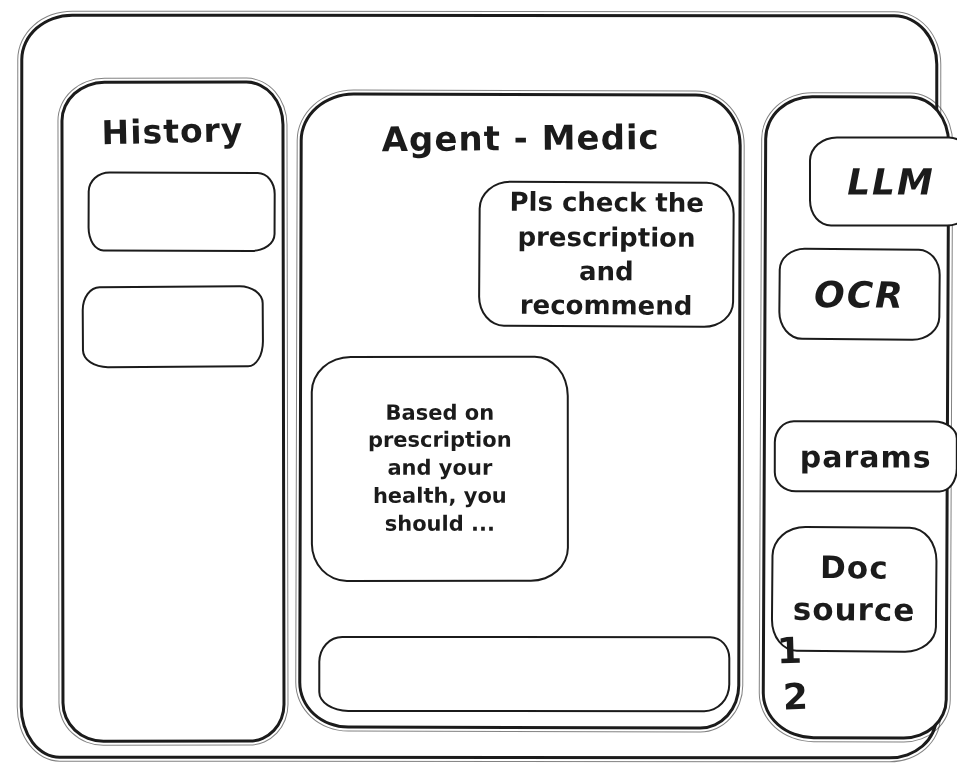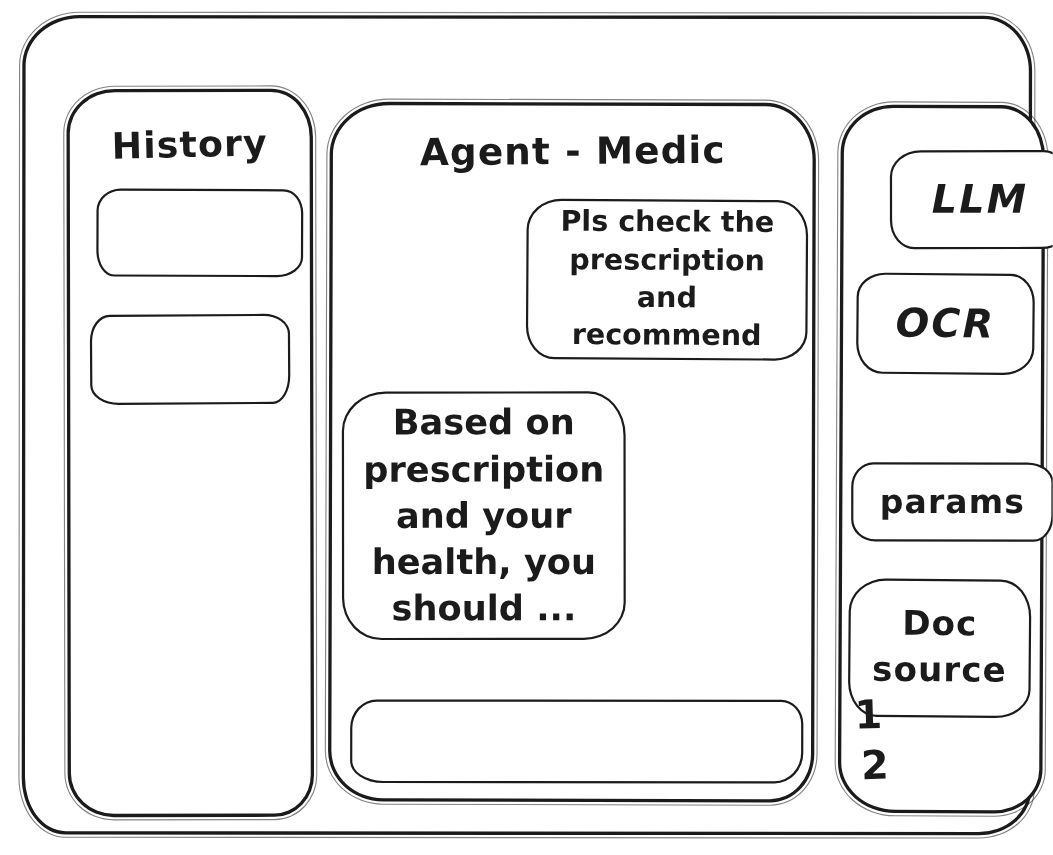--- a/index.html
+++ b/index.html
@@ -79,21 +79,21 @@
   }
   .bubble-user {
     left: 176px; top: 85px; width: 256px; height: 146px;
     padding: 8px 16px;
     border-radius: 32px 28px 30px 26px / 28px 32px 26px 30px;
     transform: rotate(0.2deg);
   }
   .bubble-assistant {
     left: 9px; top: 260px; width: 258px; height: 226px;
     padding: 8px 34px;
-    font-size: 32px;
+    font-size: 21px;
     border-radius: 40px 34px 38px 36px / 36px 40px 34px 38px;
     transform: rotate(-0.2deg);
   }
   .chat-input {
     left: 17px; top: 540px; width: 412px; height: 76px;
     border-width: 2.8px;
     border-radius: 24px 20px 26px 30px / 26px 22px 28px 20px;
     transform: rotate(-0.1deg);
     cursor: text;
   }

